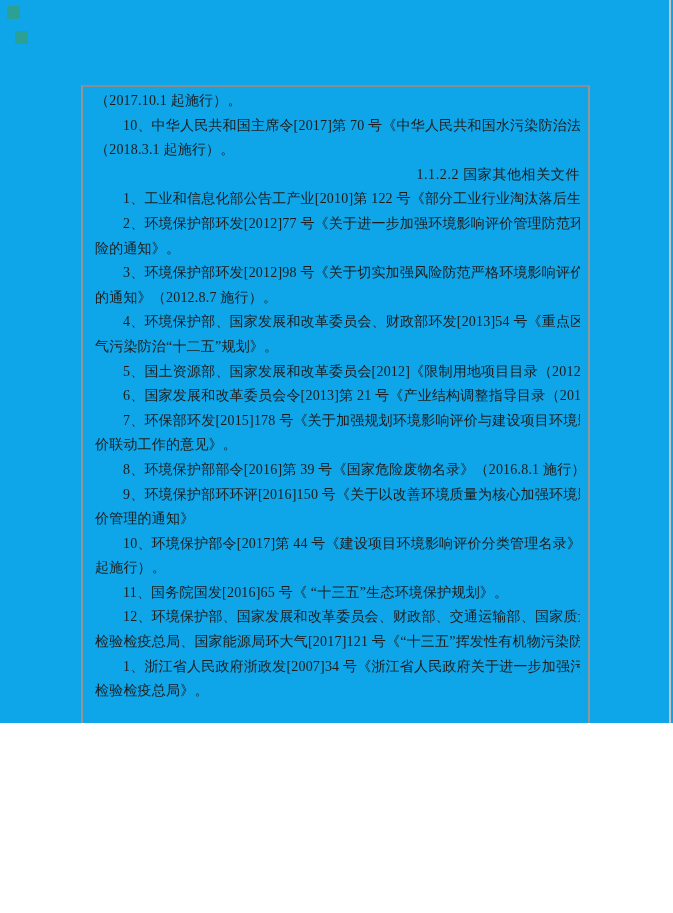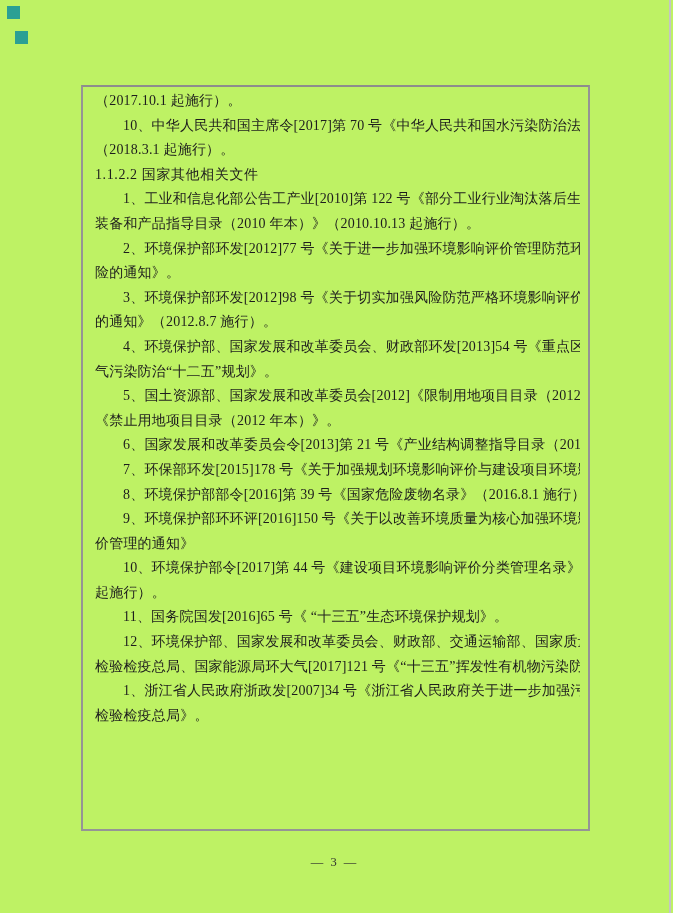--- a/index.html
+++ b/index.html
@@ -3,22 +3,22 @@
 <meta charset="utf-8">
 <style>
   html, body {
     margin: 0;
     padding: 0;
     background: #ffffff;
   }
   .page {
     position: relative;
     width: 673px;
-    height: 913px;
-    background: #bef264;
+    height: 723px;
+    background: #0ea5e9;
     overflow: hidden;
     font-family: "Liberation Serif", "DejaVu Serif", serif;
   }
   .corner-marker {
     position: absolute;
     width: 13px;
     height: 13px;
   }
   .marker-1 { left: 7px;  top: 6px; }
   .marker-2 { left: 15px; top: 31px; }
@@ -43,21 +43,21 @@
   .line {
     height: 24.6px;
     line-height: 24.6px;
     font-size: 14px;
     color: #1d1d1d;
     letter-spacing: 0.2px;
     white-space: nowrap;
     overflow: hidden;
   }
   .line.indent { padding-left: 28px; }
-  .line.heading { letter-spacing: 0.6px; }
+  .line.heading { letter-spacing: 0.6px; text-align: right; }
   .footer {
     position: absolute;
     left: 81px;
     top: 855px;
     width: 507px;
     text-align: center;
     font-size: 12.5px;
     color: #2e2e2e;
     letter-spacing: 2px;
   }
@@ -71,31 +71,30 @@
   <div class="corner-marker marker-2" style="background: rgb(43, 160, 148);"></div>
 
   <div class="content-box">
     <div>
 
     <div class="line">（2017.10.1 起施行）。</div>
         <div class="line indent">10、中华人民共和国主席令[2017]第 70 号《中华人民共和国水污染防治法》</div>
         <div class="line">（2018.3.1 起施行）。</div>
         <div class="line heading">1.1.2.2  国家其他相关文件</div>
         <div class="line indent">1、工业和信息化部公告工产业[2010]第 122 号《部分工业行业淘汰落后生产工艺</div>
-        <div class="line">装备和产品指导目录（2010 年本）》（2010.10.13 起施行）。</div>
         <div class="line indent">2、环境保护部环发[2012]77 号《关于进一步加强环境影响评价管理防范环境风</div>
         <div class="line">险的通知》。</div>
         <div class="line indent">3、环境保护部环发[2012]98 号《关于切实加强风险防范严格环境影响评价管理</div>
         <div class="line">的通知》（2012.8.7 施行）。</div>
         <div class="line indent">4、环境保护部、国家发展和改革委员会、财政部环发[2013]54 号《重点区域大</div>
         <div class="line">气污染防治“十二五”规划》。</div>
         <div class="line indent">5、国土资源部、国家发展和改革委员会[2012]《限制用地项目目录（2012 年本）》、</div>
-        <div class="line">《禁止用地项目目录（2012 年本）》。</div>
         <div class="line indent">6、国家发展和改革委员会令[2013]第 21 号《产业结构调整指导目录（2011 年本）</div>
         <div class="line indent">7、环保部环发[2015]178 号《关于加强规划环境影响评价与建设项目环境影响评</div>
+        <div class="line">价联动工作的意见》。</div>
         <div class="line indent">8、环境保护部部令[2016]第 39 号《国家危险废物名录》（2016.8.1 施行）。</div>
         <div class="line indent">9、环境保护部环环评[2016]150 号《关于以改善环境质量为核心加强环境影响评</div>
         <div class="line">价管理的通知》</div>
         <div class="line indent">10、环境保护部令[2017]第 44 号《建设项目环境影响评价分类管理名录》（2017.9.1</div>
         <div class="line">起施行）。</div>
         <div class="line indent">11、国务院国发[2016]65 号《 “十三五”生态环境保护规划》。</div>
         <div class="line indent">12、环境保护部、国家发展和改革委员会、财政部、交通运输部、国家质量监督</div>
         <div class="line">检验检疫总局、国家能源局环大气[2017]121 号《“十三五”挥发性有机物污染防治</div>
         <div class="line indent">1、浙江省人民政府浙政发[2007]34 号《浙江省人民政府关于进一步加强污染减</div>
         <div class="line">检验检疫总局》。</div>

